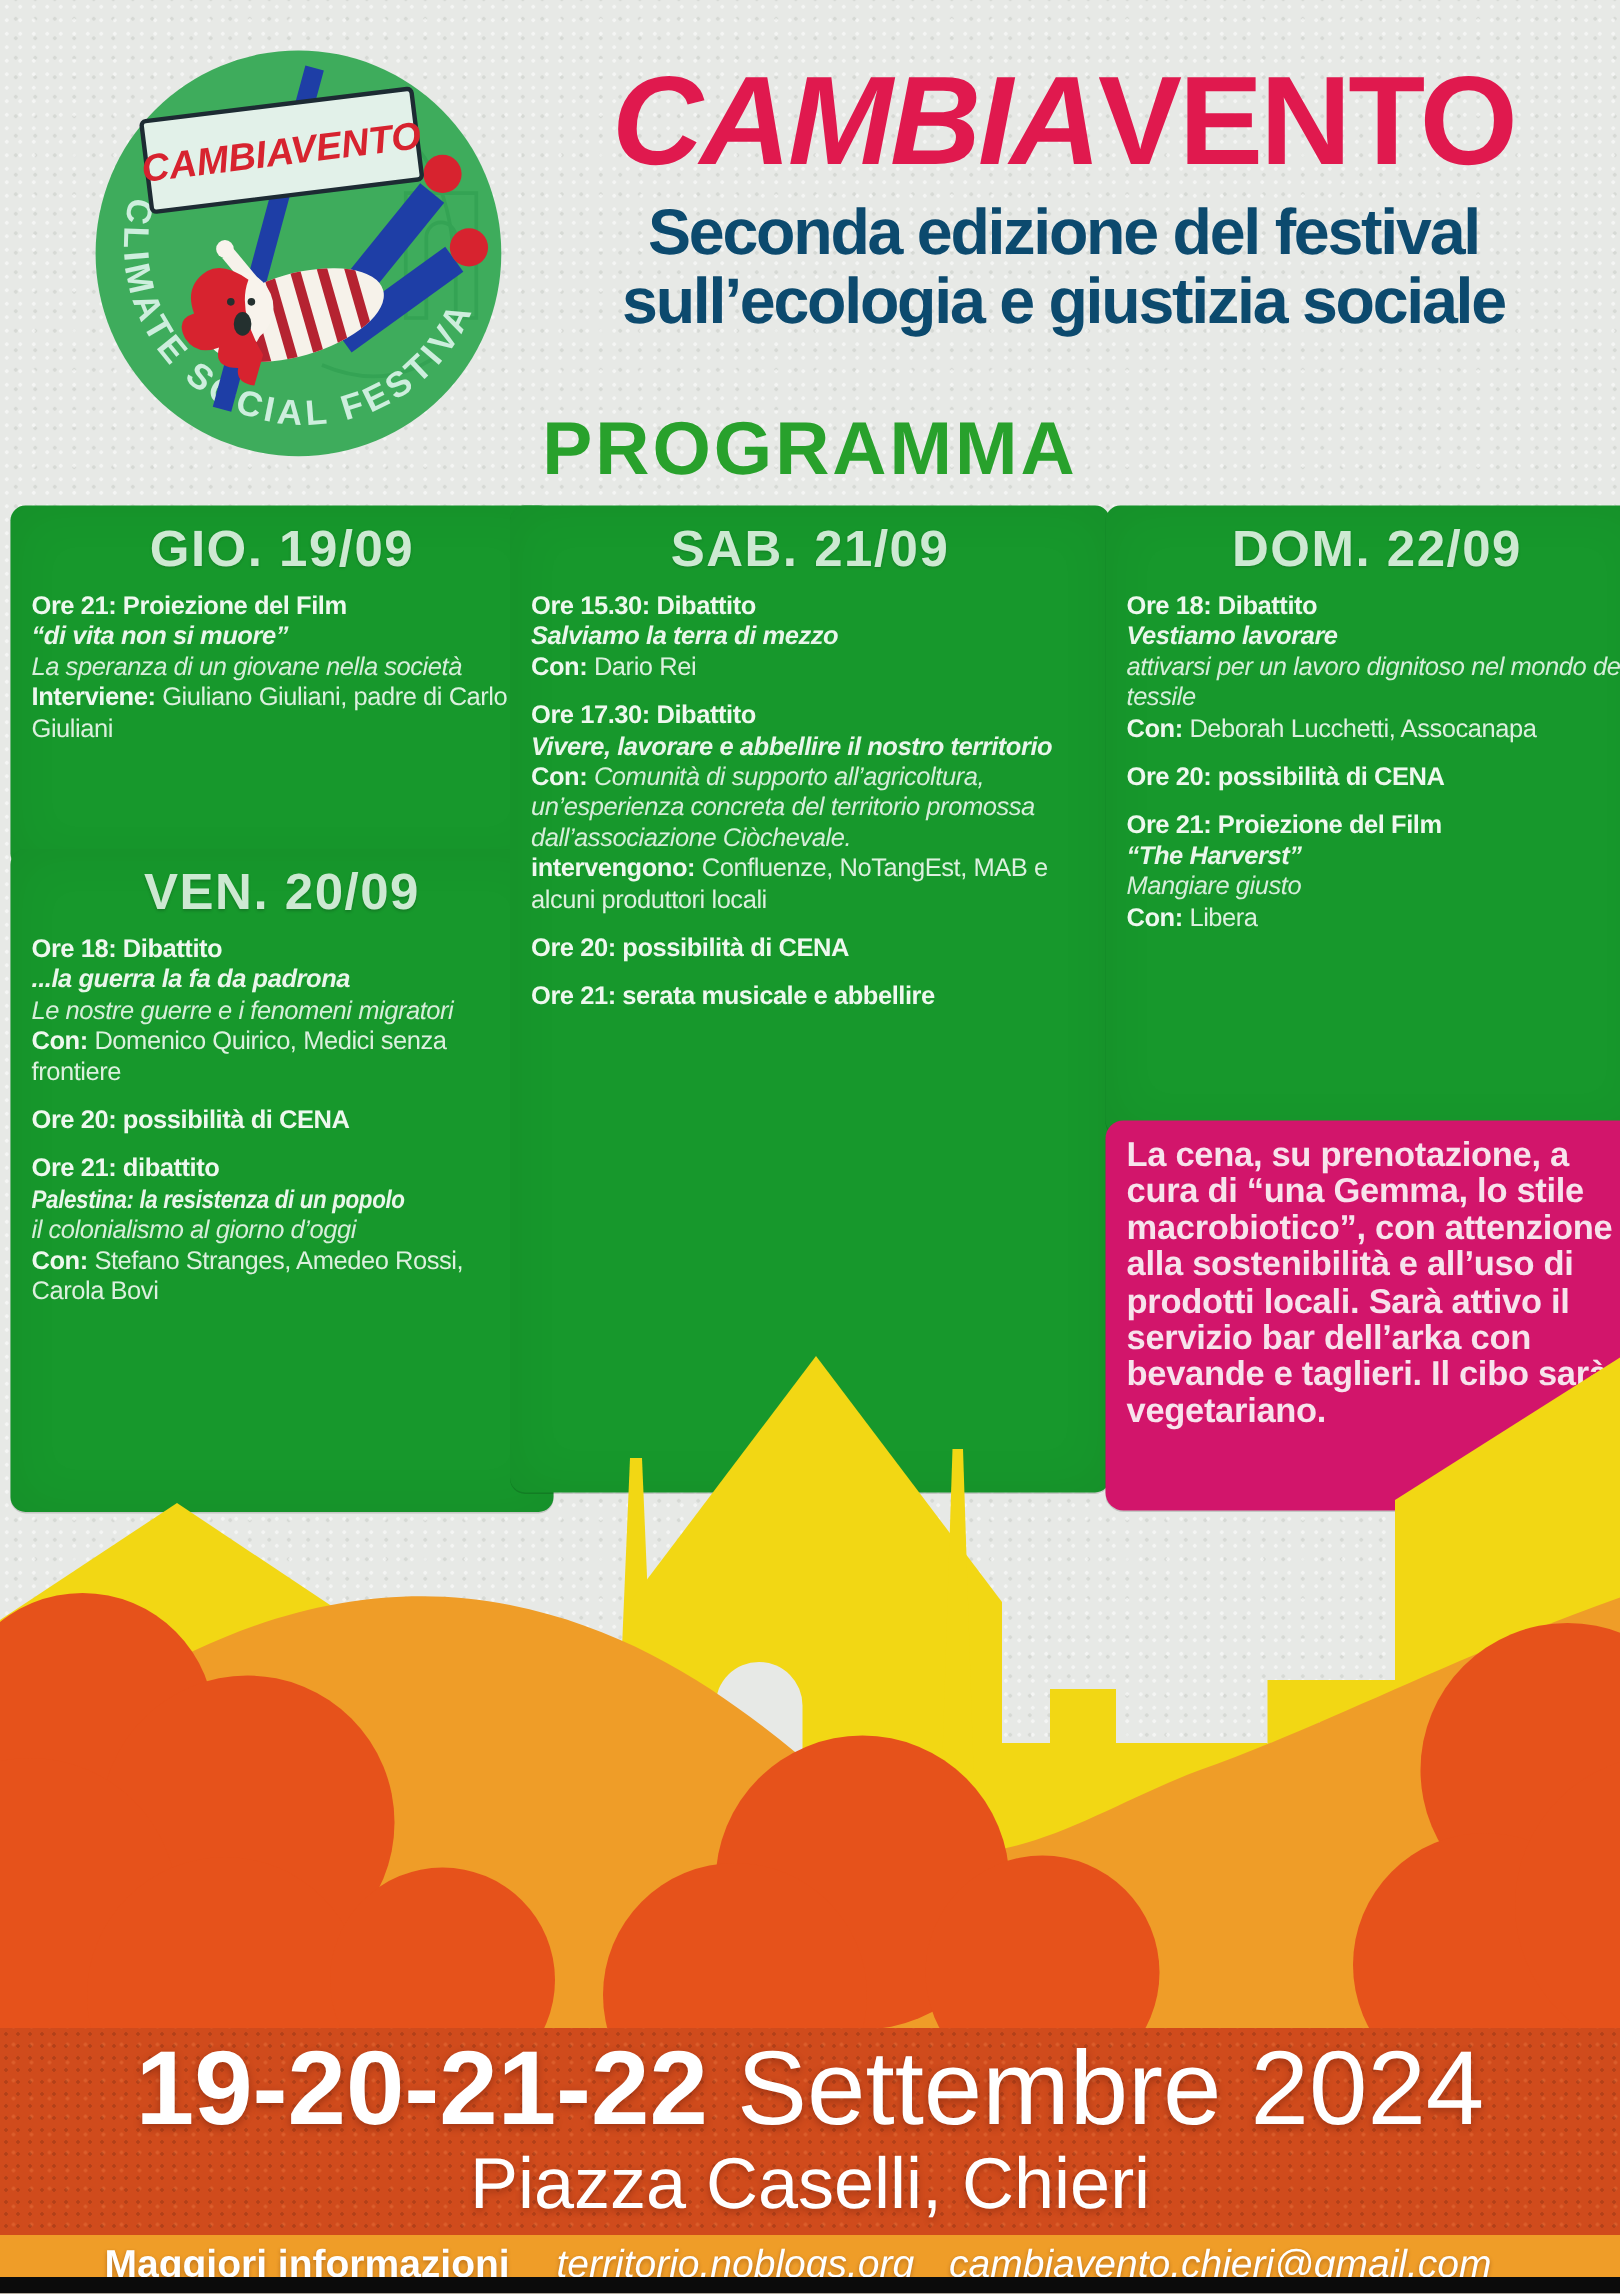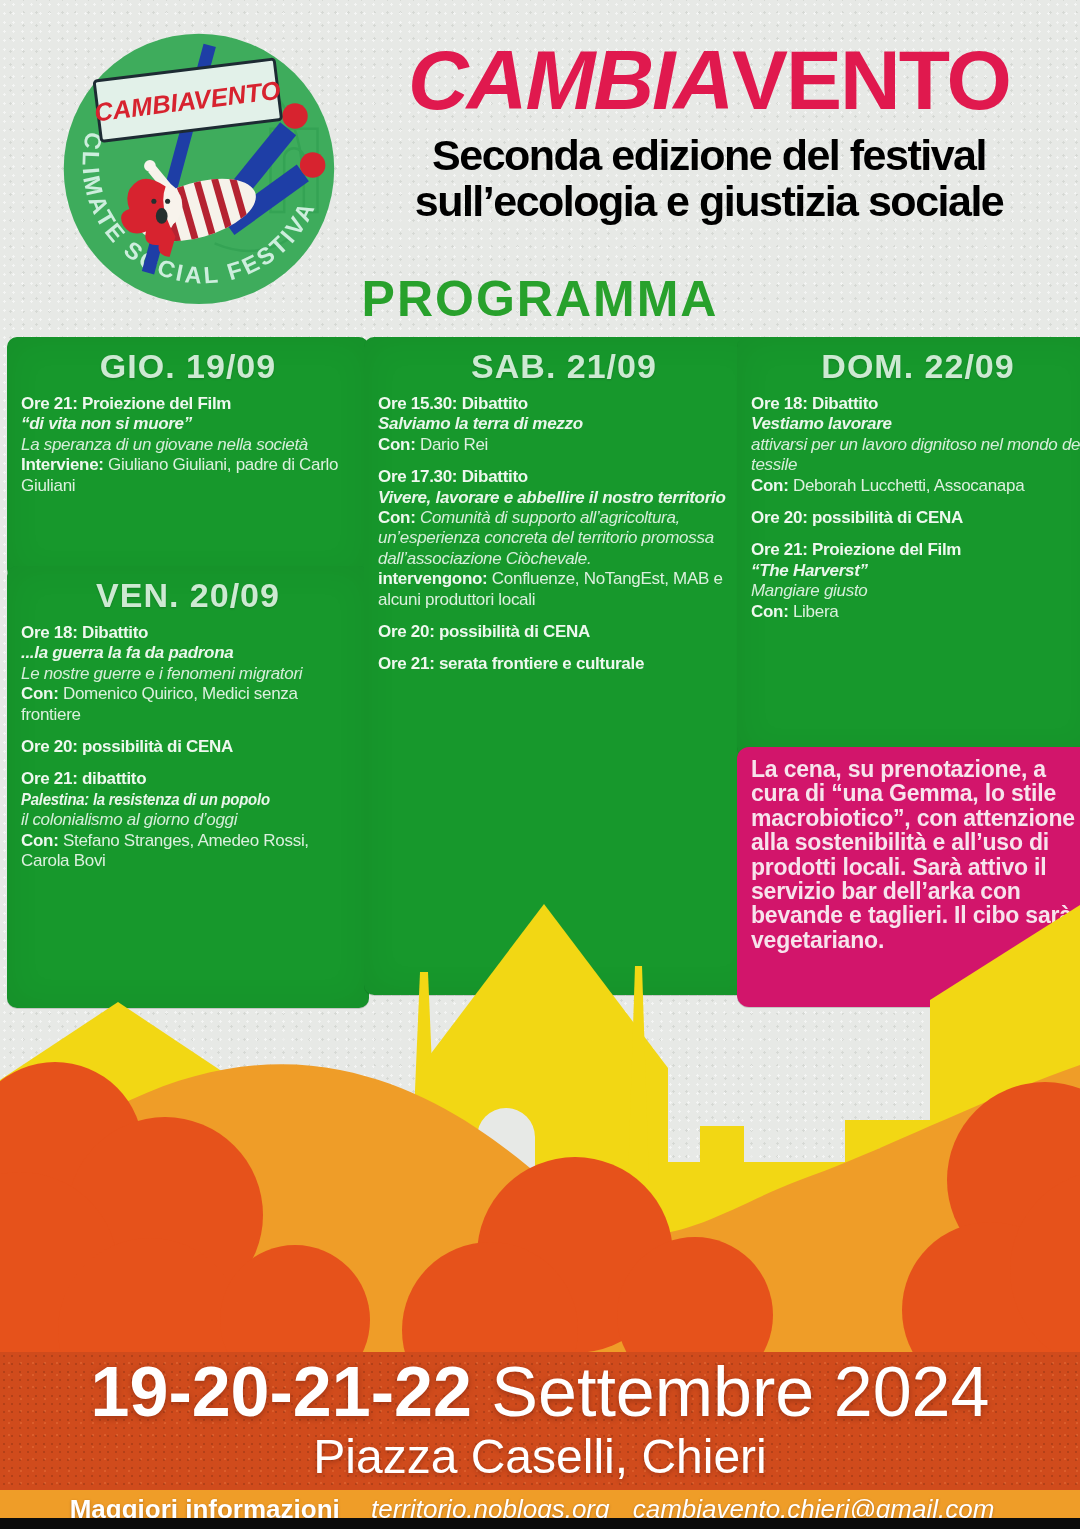--- a/index.html
+++ b/index.html
@@ -15,41 +15,41 @@
     overflow:hidden;
   }
   .poster{position:relative;width:1080px;height:1529px;overflow:hidden;}
 
   
   .logo{position:absolute;left:50px;top:16px;width:294px;height:294px;z-index:2;}
   .titleblock{position:absolute;left:338px;top:38px;width:742px;z-index:2;text-align:center;}
   .bigtitle{font-size:84px;line-height:1;color:#e0194e;letter-spacing:-2px;white-space:nowrap;}
   .bigtitle .t1{font-style:italic;font-weight:600;}
   .bigtitle .t2{font-weight:800;}
-  .subtitle{margin-top:10px;font-weight:700;font-size:43px;line-height:1.07;color:#000000;letter-spacing:-1.5px;}
+  .subtitle{margin-top:10px;font-weight:700;font-size:43px;line-height:1.07;color:#0c4a6e;letter-spacing:-1.5px;}
   .programma{position:absolute;left:0;top:270px;width:1080px;text-align:center;z-index:2;
     font-size:50px;font-weight:700;color:#28a12c;letter-spacing:2px;}
 
   
   .box{position:absolute;background:#17982c;border-radius:10px;padding:8px 14px 12px;
     color:#e2f3e4;z-index:2;overflow:hidden;
     box-shadow:0 1px 0 rgba(0,0,0,.15), inset 0 0 36px rgba(0,0,0,.07);}
   .box .day{font-size:34px;font-weight:700;text-align:center;color:#cde9d2;
     letter-spacing:1px;margin:2px 0 8px;text-shadow:0 1px 2px rgba(0,0,0,.18);}
   .box .line{font-size:17px;line-height:1.2;letter-spacing:-.3px;}
   .box .line.gap{margin-top:12px;}
   .r-b{font-weight:700;color:#eef8ee;}
   .r-bi{font-weight:700;font-style:italic;color:#e9f6ea;}
   .r-i{font-style:italic;color:#d6eed9;}
   .r-n{color:#dcf0de;}
   .r-bic{display:inline-block;transform:scaleX(.88);transform-origin:left center;
     font-weight:700;font-style:italic;color:#e9f6ea;white-space:nowrap;}
   .box-gio{left:7px;top:337px;width:334px;height:222px;}
   .box-ven{left:7px;top:566px;width:334px;height:422px;}
-  .box-sab{left:364px;top:337px;width:372px;height:638px;}
+  .box-sab{left:340px;top:337px;width:372px;height:638px;}
   .box-dom{left:737px;top:337px;width:334px;height:400px;}
   .note{position:absolute;left:737px;top:747px;width:334px;height:240px;z-index:2;
     background:#d2156b;border-radius:12px;padding:10px 14px;overflow:hidden;
     box-shadow:0 1px 0 rgba(0,0,0,.15);}
   .note p{margin:0;font-size:23px;line-height:1.06;font-weight:700;color:#f7e3ec;letter-spacing:-.2px;}
 
   
   .skyline{position:absolute;left:0;top:880px;width:1080px;height:649px;z-index:3;pointer-events:none;}
 
   
@@ -163,21 +163,21 @@
     <div class="day">SAB. 21/09</div>
     <div>
         <div class="line"><span class="r-b">Ore 15.30: Dibattito</span></div>
         <div class="line"><span class="r-bi">Salviamo la terra di mezzo</span></div>
         <div class="line"><span class="r-b">Con:</span><span class="r-n"> Dario Rei</span></div>
         <div class="line gap"><span class="r-b">Ore 17.30: Dibattito</span></div>
         <div class="line"><span class="r-bi">Vivere, lavorare e abbellire il nostro territorio</span></div>
         <div class="line"><span class="r-b">Con:</span><span class="r-i"> Comunità di supporto all’agricoltura, un’esperienza concreta del territorio promossa dall’associazione Ciòchevale.</span></div>
         <div class="line"><span class="r-b">intervengono:</span><span class="r-n"> Confluenze, NoTangEst, MAB e alcuni produttori locali</span></div>
         <div class="line gap"><span class="r-b">Ore 20: possibilità di CENA</span></div>
-        <div class="line gap"><span class="r-b">Ore 21: serata frontiere e culturale</span></div>
+        <div class="line gap"><span class="r-b">Ore 21: serata musicale e abbellire</span></div>
       </div>
   </div>
   <div class="box box-dom">
     <div class="day">DOM. 22/09</div>
     <div>
         <div class="line"><span class="r-b">Ore 18: Dibattito</span></div>
         <div class="line"><span class="r-bi">Vestiamo lavorare</span></div>
         <div class="line"><span class="r-i">attivarsi per un lavoro dignitoso nel mondo del tessile</span></div>
         <div class="line"><span class="r-b">Con:</span><span class="r-n"> Deborah Lucchetti, Assocanapa</span></div>
         <div class="line gap"><span class="r-b">Ore 20: possibilità di CENA</span></div>

